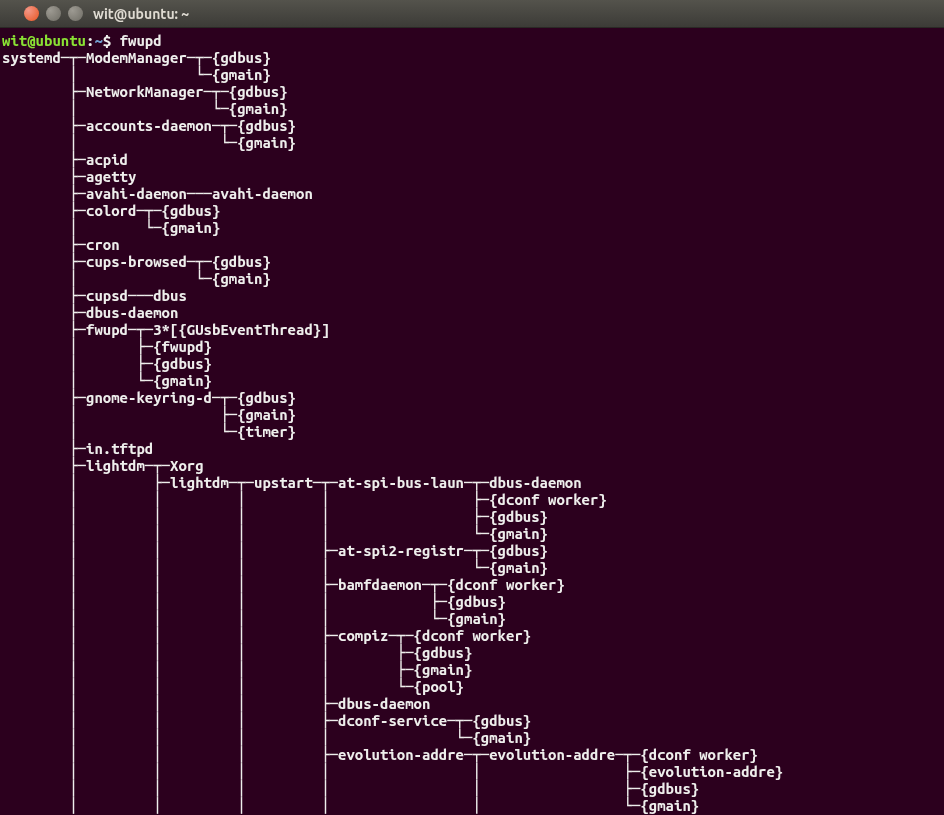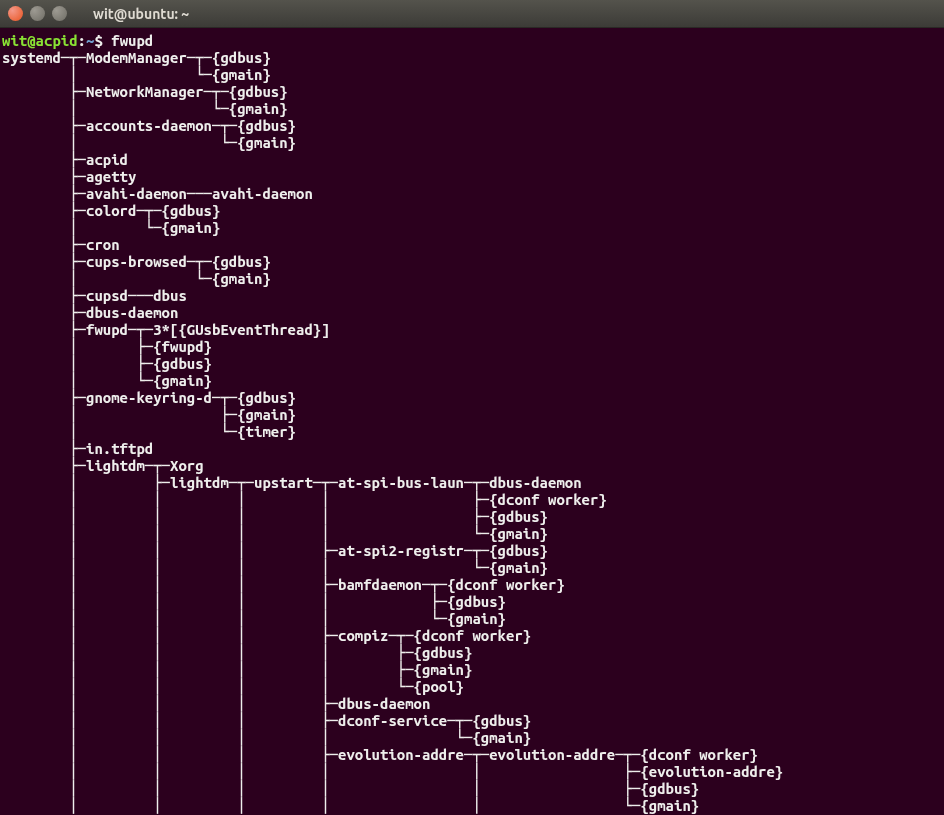--- a/index.html
+++ b/index.html
@@ -10,22 +10,22 @@
     color: #eeeeec;
     width: 944px;
     height: 815px;
     overflow: hidden;
   }
   .titlebar {
     height: 28px;
     background: linear-gradient(#54534c, #3c3b37);
     display: flex;
     align-items: center;
-    padding: 0 8px;
-    gap: 20px;
+    padding: 0 24px;
+    gap: 4px;
     border-bottom: 1px solid #2a2925;
   }
   .window-buttons {
     display: flex;
     gap: 7px;
     align-items: center;
   }
   .btn {
     width: 15px; height: 15px;
     border-radius: 50%;
@@ -61,21 +61,21 @@
 
 <div class="titlebar">
   <div class="window-buttons">
     <span class="btn btn-close"></span>
     <span class="btn btn-min"></span>
     <span class="btn btn-max"></span>
   </div>
   <div class="title">wit@ubuntu: ~</div>
 </div>
 
-<div class="terminal"><span class="prompt-user">wit@acpid</span><span class="prompt-colon">:</span><span class="prompt-path">~</span><span class="white">$ </span><span class="white">fwupd</span>
+<div class="terminal"><span class="prompt-user">wit@ubuntu</span><span class="prompt-colon">:</span><span class="prompt-path">~</span><span class="white">$ </span><span class="white">fwupd</span>
 <div id="tree">systemd─┬─ModemManager─┬─{gdbus}
         │              └─{gmain}
         ├─NetworkManager─┬─{gdbus}
         │                └─{gmain}
         ├─accounts-daemon─┬─{gdbus}
         │                 └─{gmain}
         ├─acpid
         ├─agetty
         ├─avahi-daemon───avahi-daemon
         ├─colord─┬─{gdbus}

